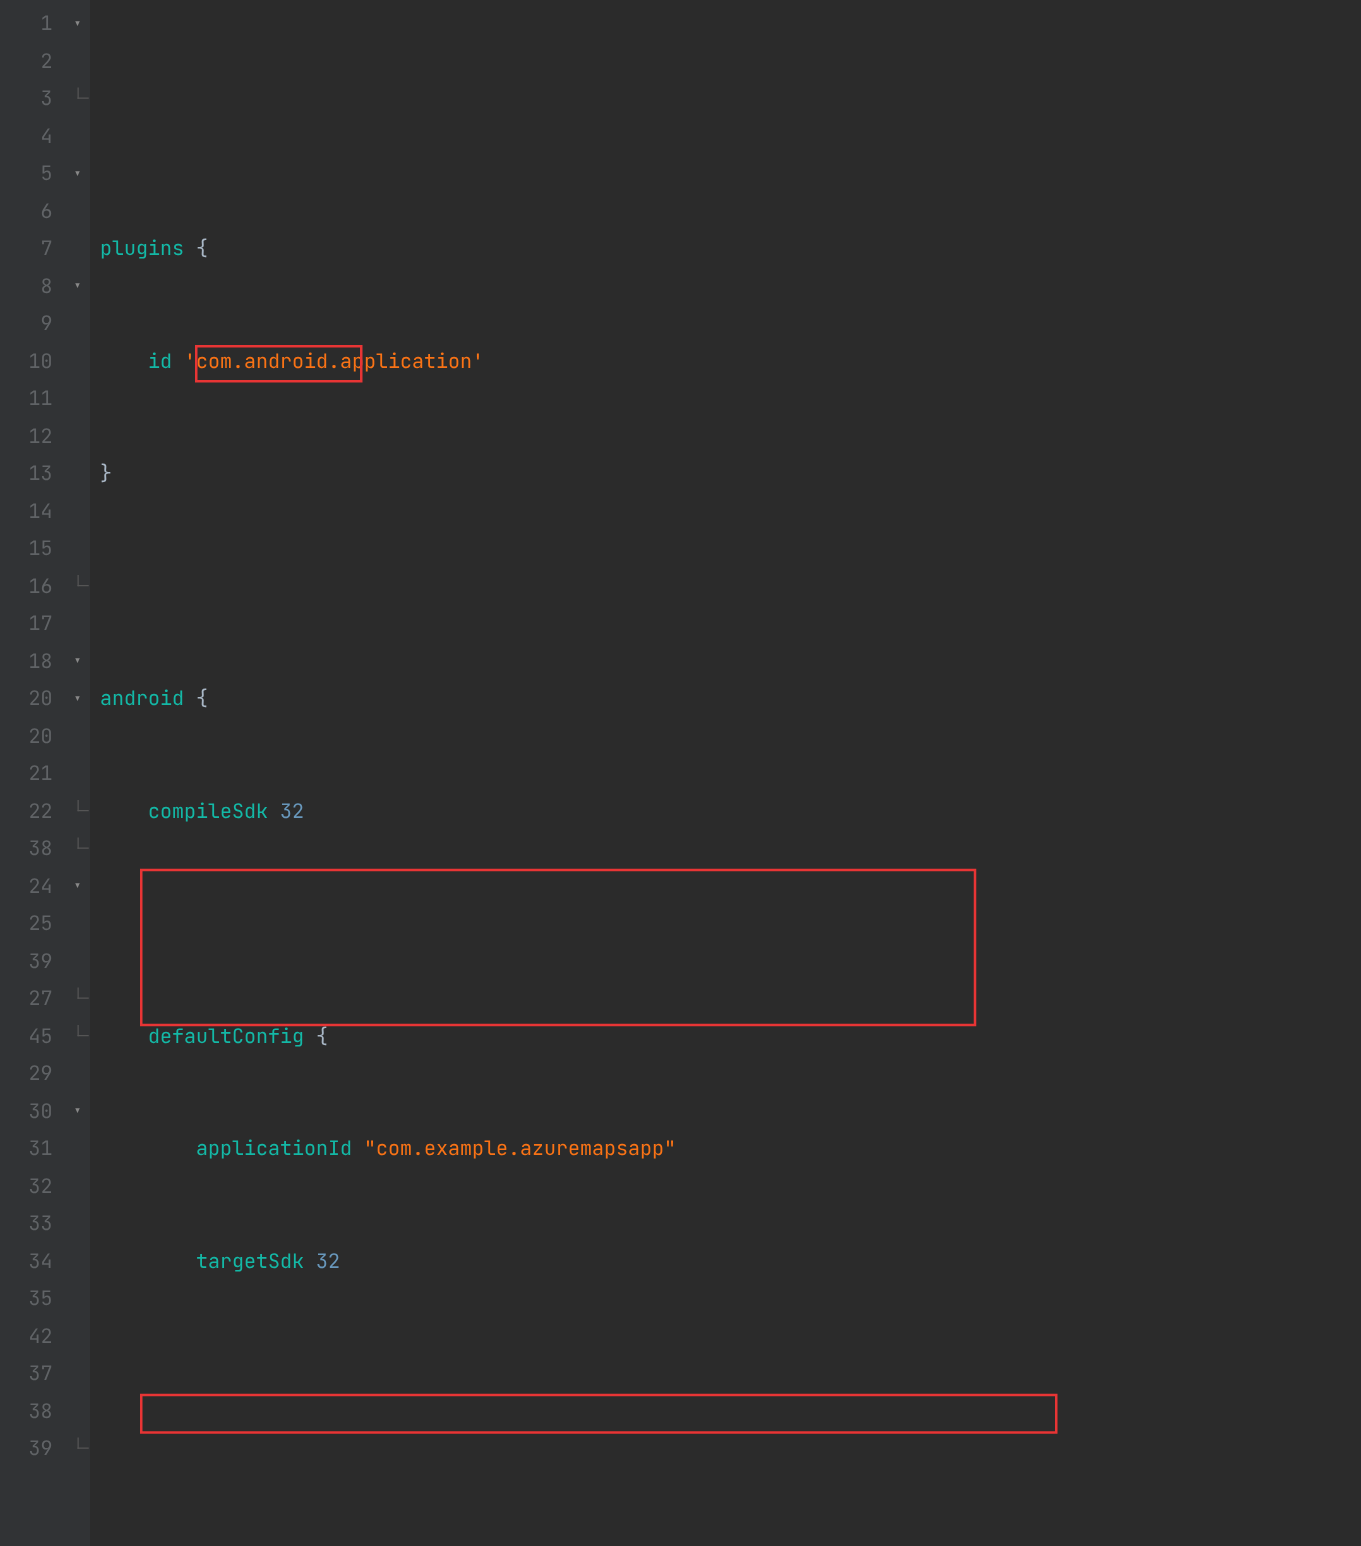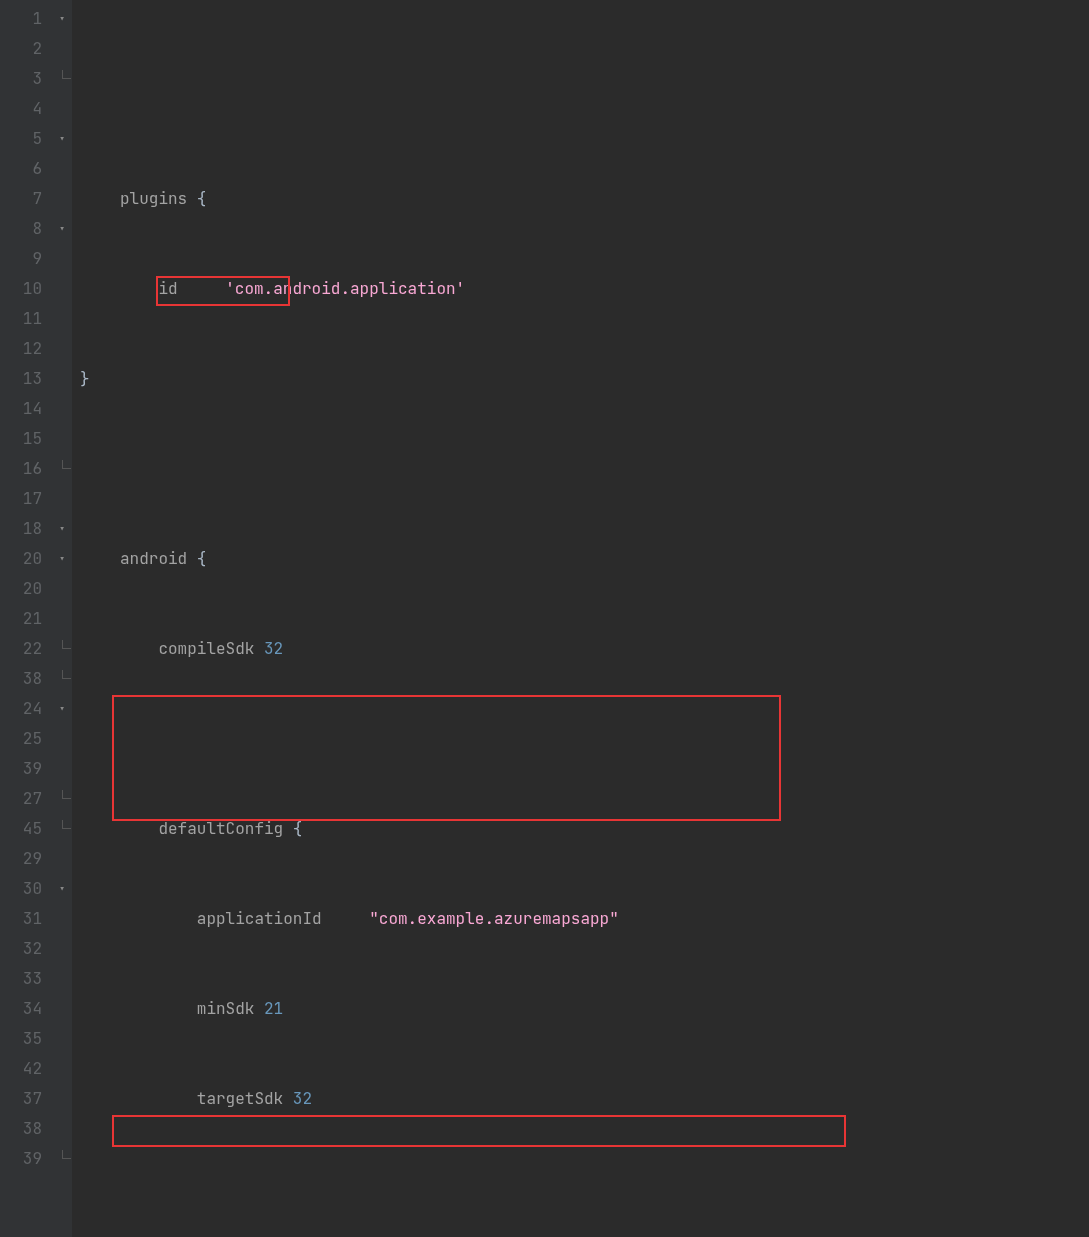--- a/index.html
+++ b/index.html
@@ -59,22 +59,22 @@
     left: 50%;
     top: 6px;
   }
   .code {
     padding: 4px 0 4px 8px;
     white-space: pre;
     flex: 1;
     position: relative;
   }
   .ln { height: 30px; } 
-  .id   { color: #a3a3a3; margin-left: 40px; } 
-  .str  { color: #f9a8d4; margin-left: 38px; } 
+  .id   { color: #14b8a6; } 
+  .str  { color: #f97316; } 
   .num  { color: #6897bb; }
   .brace{ color: #a9b7c6; }
   .red-box {
     border: 2px solid #e83535;
     position: absolute;
     pointer-events: none;
   }
   .box-minSdk {
     top: 276px;
     left: 84px;
@@ -187,21 +187,20 @@
 
     <div class="ln"><span class="id">plugins </span><span class="brace">{</span></div>
     <div class="ln"><span class="id">    id </span><span class="str">'com.android.application'</span></div>
     <div class="ln"><span class="brace">}</span></div>
     <div class="ln"></div>
     <div class="ln"><span class="id">android </span><span class="brace">{</span></div>
     <div class="ln"><span class="id">    compileSdk </span><span class="num">32</span></div>
     <div class="ln"></div>
     <div class="ln"><span class="id">    defaultConfig </span><span class="brace">{</span></div>
     <div class="ln"><span class="id">        applicationId </span><span class="str">"com.example.azuremapsapp"</span></div>
-    <div class="ln"><span class="id">        minSdk </span><span class="num">21</span></div>
     <div class="ln"><span class="id">        targetSdk </span><span class="num">32</span></div>
     
     
     
     
     
     
     
     
     

